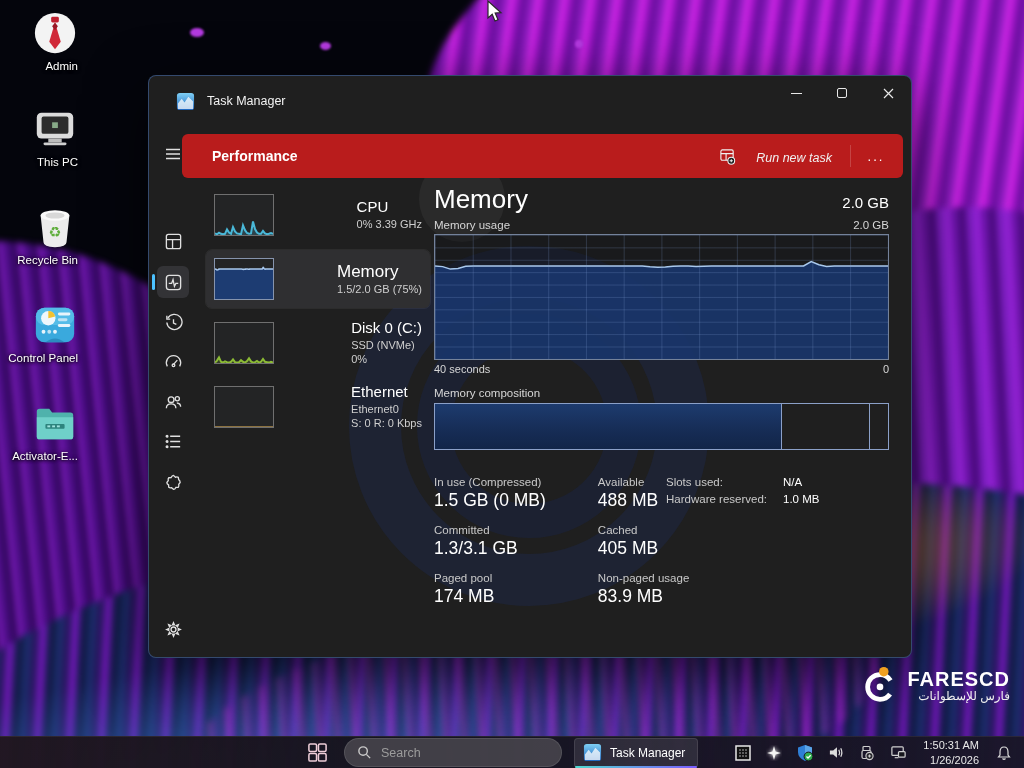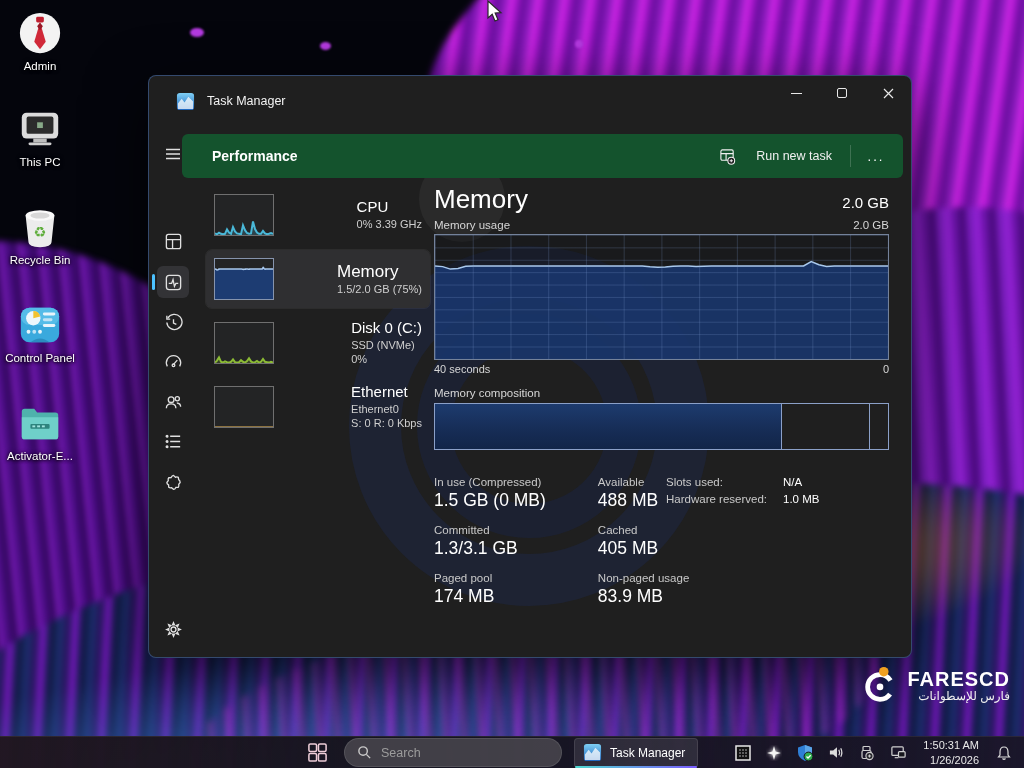--- a/index.html
+++ b/index.html
@@ -39,21 +39,21 @@
     background:
       radial-gradient(ellipse at 70% 20%, rgba(255,150,30,.45) 0 4%, transparent 18%),
       radial-gradient(ellipse at 25% 60%, rgba(60,120,200,.5) 0 12%, transparent 40%),
       repeating-linear-gradient(100deg, #1b2f6e 0 6px, #27175e 6px 14px, #6a18b0 14px 22px, #141c4a 22px 32px); }
   .neb-bottom2 { bottom:-60px; left:180px; width:700px; height:220px; transform:rotate(-9deg);
     border-radius:50%;
     background: repeating-linear-gradient(95deg, rgba(216,60,220,.55) 0 4px, rgba(120,30,160,.5) 4px 10px, transparent 10px 18px); opacity:.7; }
   .comet { position:absolute; border-radius:50%; background:#b43ae0; filter:blur(1px); }
 
   
-  .desk-icon { position:absolute; width:76px; left:2px; display:flex; flex-direction:column; align-items:center; cursor:default; }
+  .desk-icon { position:absolute; width:76px; left:2px; display:flex; flex-direction:column; align-items:flex-end; cursor:default; }
   .desk-icon .art { width:46px; height:46px; display:flex; align-items:center; justify-content:center; }
   .desk-icon .cap { margin-top:4px; font-size:11.5px; color:#fff; text-shadow:0 1px 3px #000, 0 0 4px rgba(0,0,0,.9); text-align:center; }
 
   
   .tm-window { position:absolute; left:148px; top:75px; width:764px; height:583px;
     background:#1f1f1f; border:1px solid rgba(70,110,175,.55); border-radius:8px;
     box-shadow:0 18px 60px rgba(0,0,0,.65); overflow:hidden; }
   .mica-ring { position:absolute; border-radius:50%; pointer-events:none; }
   .ring1 { left:270px; top:80px; width:86px; height:86px; background:rgba(255,255,255,.05); }
   .ring2 { left:200px; top:170px; width:360px; height:360px; border:52px solid rgba(28,48,105,.28); }
@@ -66,24 +66,24 @@
   .wc { width:46px; height:34px; display:flex; align-items:center; justify-content:center; color:#e8e8e8; }
   .wc .bar { width:11px; height:1px; background:#e8e8e8; }
   .wc .box { width:10px; height:10px; border:1px solid #e8e8e8; border-radius:2px; }
 
   .tm-rail { position:absolute; left:0; top:50px; bottom:0; width:48px; }
   .rail-ic { position:absolute; left:8px; width:32px; height:32px; display:flex; align-items:center; justify-content:center; border-radius:6px; color:#e6e6e6; }
   .rail-ic svg { stroke:#e0e0e0; fill:none; stroke-width:1.4; }
   .rail-ic.sel { background:#333336; }
   .rail-ic.sel::before { content:""; position:absolute; left:-5px; top:8px; width:3px; height:16px; border-radius:2px; background:#4cc2ff; }
 
-  .tm-toolbar { position:absolute; left:33px; right:8px; top:58px; height:44px; background:#14532d;
+  .tm-toolbar { position:absolute; left:33px; right:8px; top:58px; height:44px; background:#b91c1c;
     border-radius:6px; display:flex; align-items:center; }
   .tm-toolbar .page-t { margin-left:30px; font-size:14px; font-weight:700; color:#fff; }
-  .run-task { margin-left:auto; display:flex; align-items:center; gap:20px; padding:6px 10px; border-radius:4px; color:#f0f0f0; font-size:12.5px; }
+  .run-task { margin-left:auto; display:flex; align-items:flex-end; gap:20px; padding:6px 10px; border-radius:4px; color:#f0f0f0; font-size:12.5px;font-style:italic; }
   .tool-div { width:1px; height:22px; background:rgba(255,255,255,.18); margin:0 8px; }
   .more-dots { width:34px; text-align:center; font-size:13px; letter-spacing:2px; color:#fff; margin-right:10px; }
 
   
   .dev-list { position:absolute; left:57px; top:110px; width:224px; }
   .dev-item { display:flex; align-items:center; gap:12px; padding:6px 8px; height:58px; border-radius:6px; margin-bottom:6px;justify-content:space-between; }
   .dev-item.sel { background:#2f2f31; outline:1px solid rgba(255,255,255,.06); }
   .mini-chart { width:60px; height:42px; background:#232425; border:1px solid #6f6f6f; position:relative; flex:none; }
   .mini-chart svg { position:absolute; inset:0; width:100%; height:100%; }
   .dev-txt .n { font-size:15px; color:#fff; line-height:1.25; }

